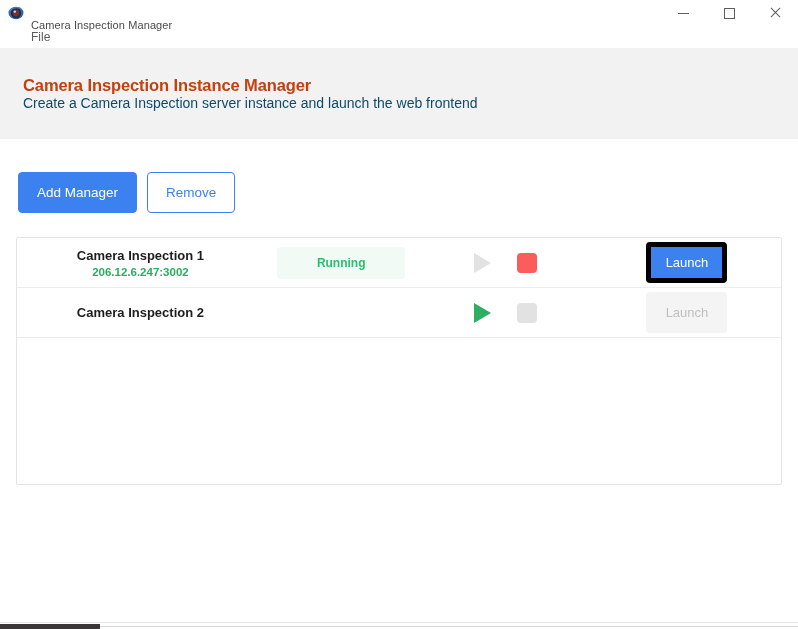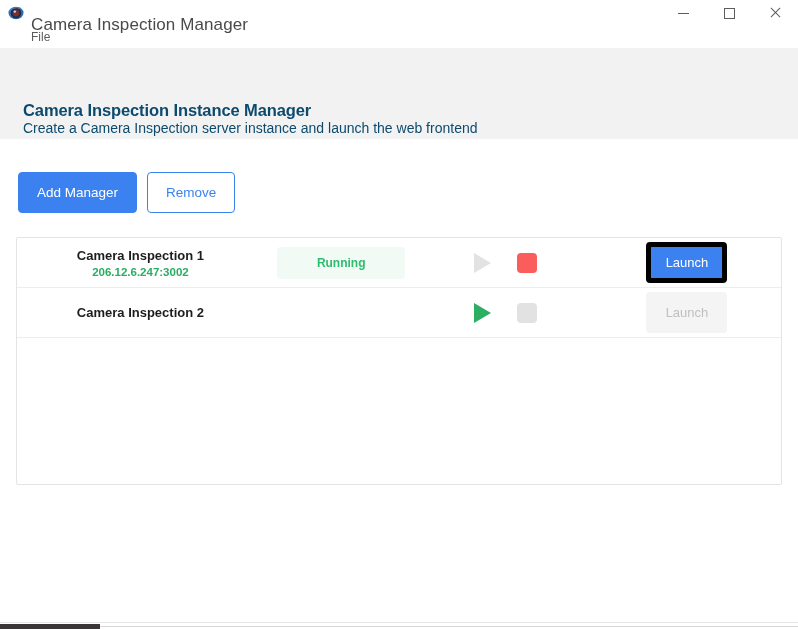--- a/index.html
+++ b/index.html
@@ -25,21 +25,21 @@
     flex: none;
     position: relative;
   }
   .titlebar-icon {
     width: 16px; height: 16px;
     margin-left: 8px; margin-right: 7px;
     flex: none;
     position: relative;
   }
   .titlebar-title {
-    font-size: 17px;
+    font-size: 11px;
     color: #4a4a4a;
     letter-spacing: .1px;
     white-space: nowrap;
     margin-top: 24px;
   }
   .winctl {
     position: absolute; top: 0; right: 0;
     height: 26px;
     display: flex; align-items: center;
   }
@@ -81,23 +81,22 @@
   
   .header-band {
     background: #f2f2f2;
     height: 91px;
     padding: 28px 0 0 23px;
     flex: none;
   }
   .page-title {
     font-size: 16.5px;
     font-weight: bold;
-    color: #0c4a6e;
+    color: #c2410c;
     letter-spacing: -.1px;
-    margin-top: 25px;
   }
   .page-subtitle {
     font-size: 14px;
     color: #0c4a6e;
   }
 
   
   .body-area {
     flex: 1 1 auto;
     background: #ffffff;

